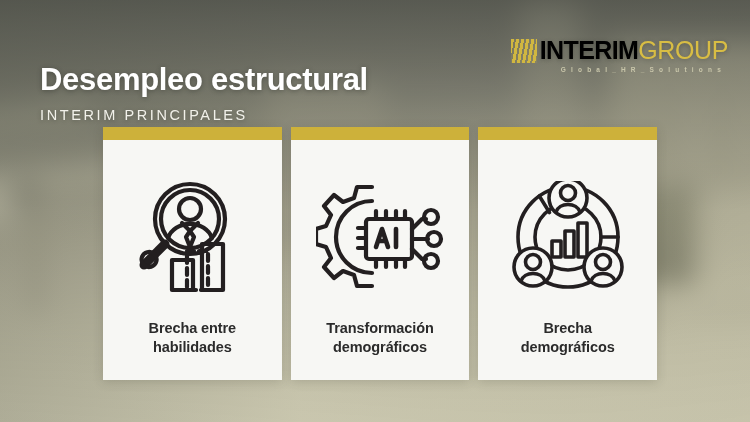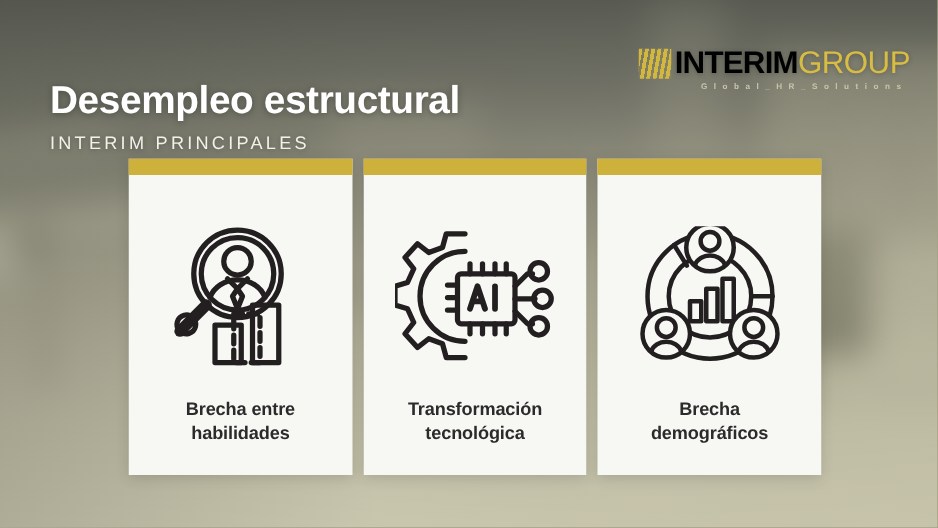--- a/index.html
+++ b/index.html
@@ -225,21 +225,21 @@
 
             <circle cx="115" cy="36" r="7"></circle>
             <circle cx="118" cy="58" r="7"></circle>
             <circle cx="115" cy="80" r="7"></circle>
 
             <path d="M60 66 L66 48 L72 66 M62.2 60 L69.8 60" stroke-width="4.6"></path>
             <path d="M80 48 L80 66" stroke-width="4.6"></path>
           </svg>
         </div>
         <div class="card-label">Transformación
-tecnológica</div>
+demográficos</div>
       </div>
     </div>
 
     <div class="card">
       <div class="card-bar"></div>
       <div class="card-body">
         <div class="icon-wrap">
           <svg width="120" height="112" viewBox="0 0 120 112" fill="none" stroke="#231f20" stroke-width="3.6" stroke-linecap="round" stroke-linejoin="round">
 
             <circle cx="60" cy="56" r="50"></circle>

